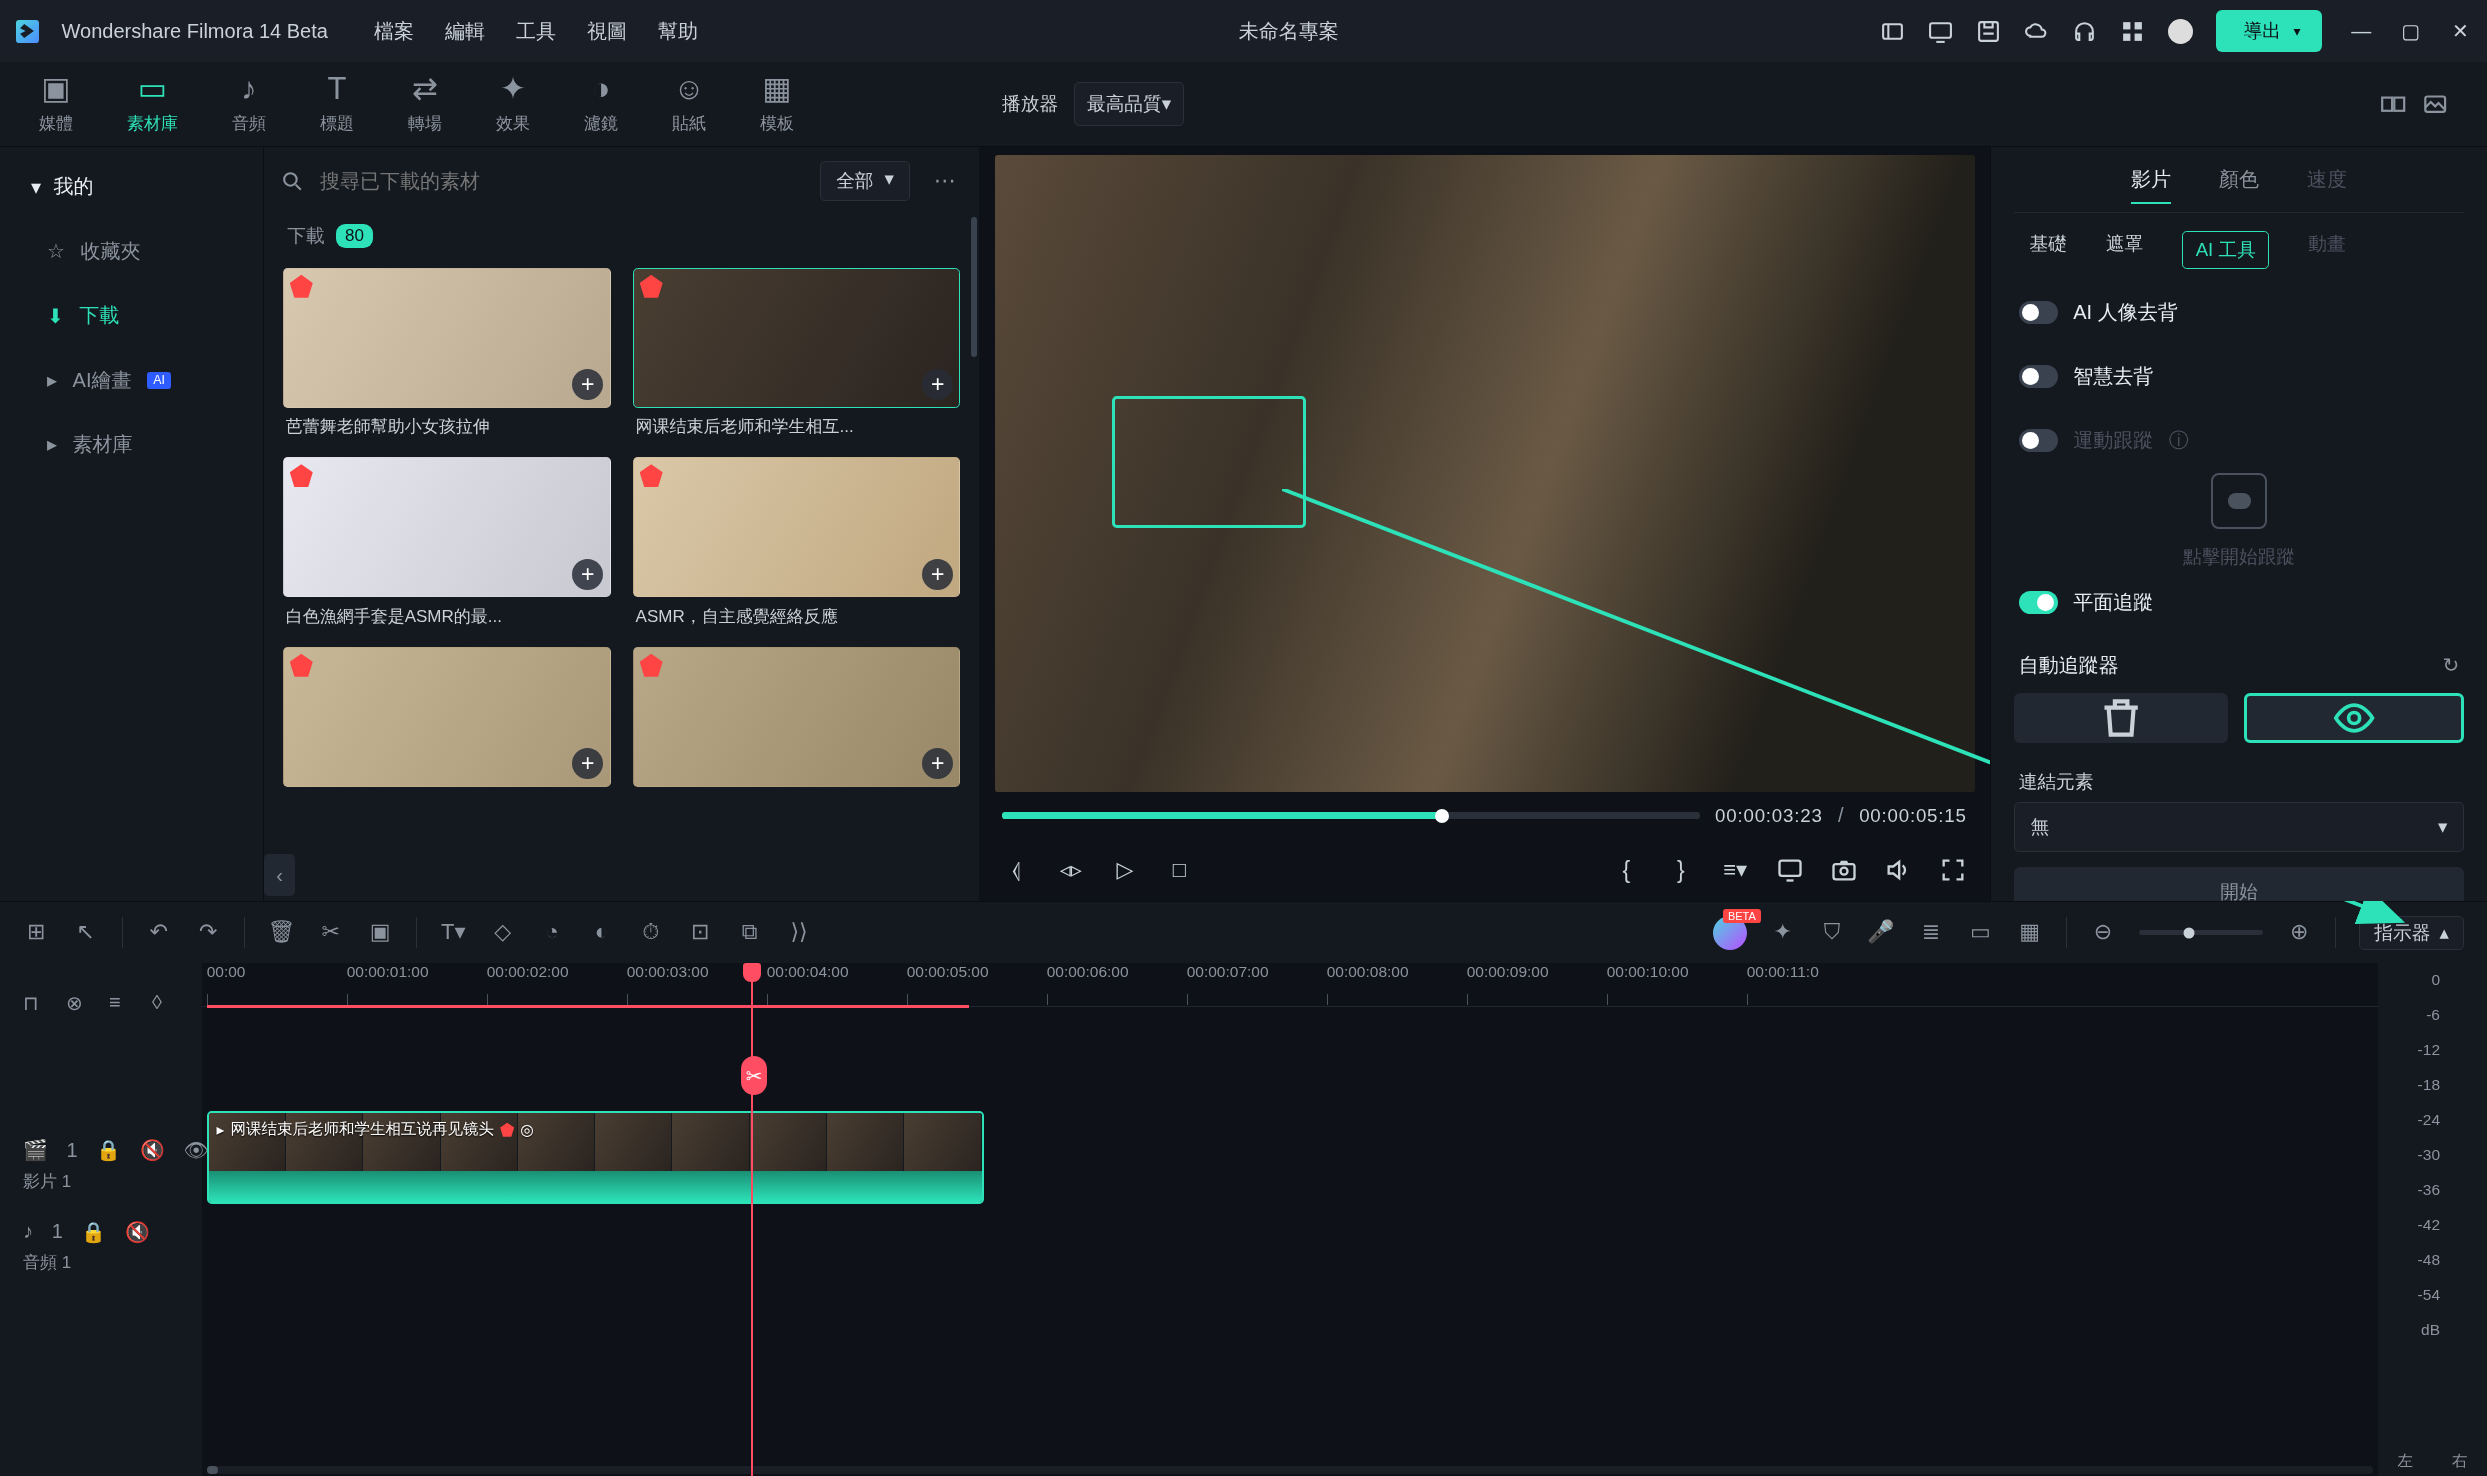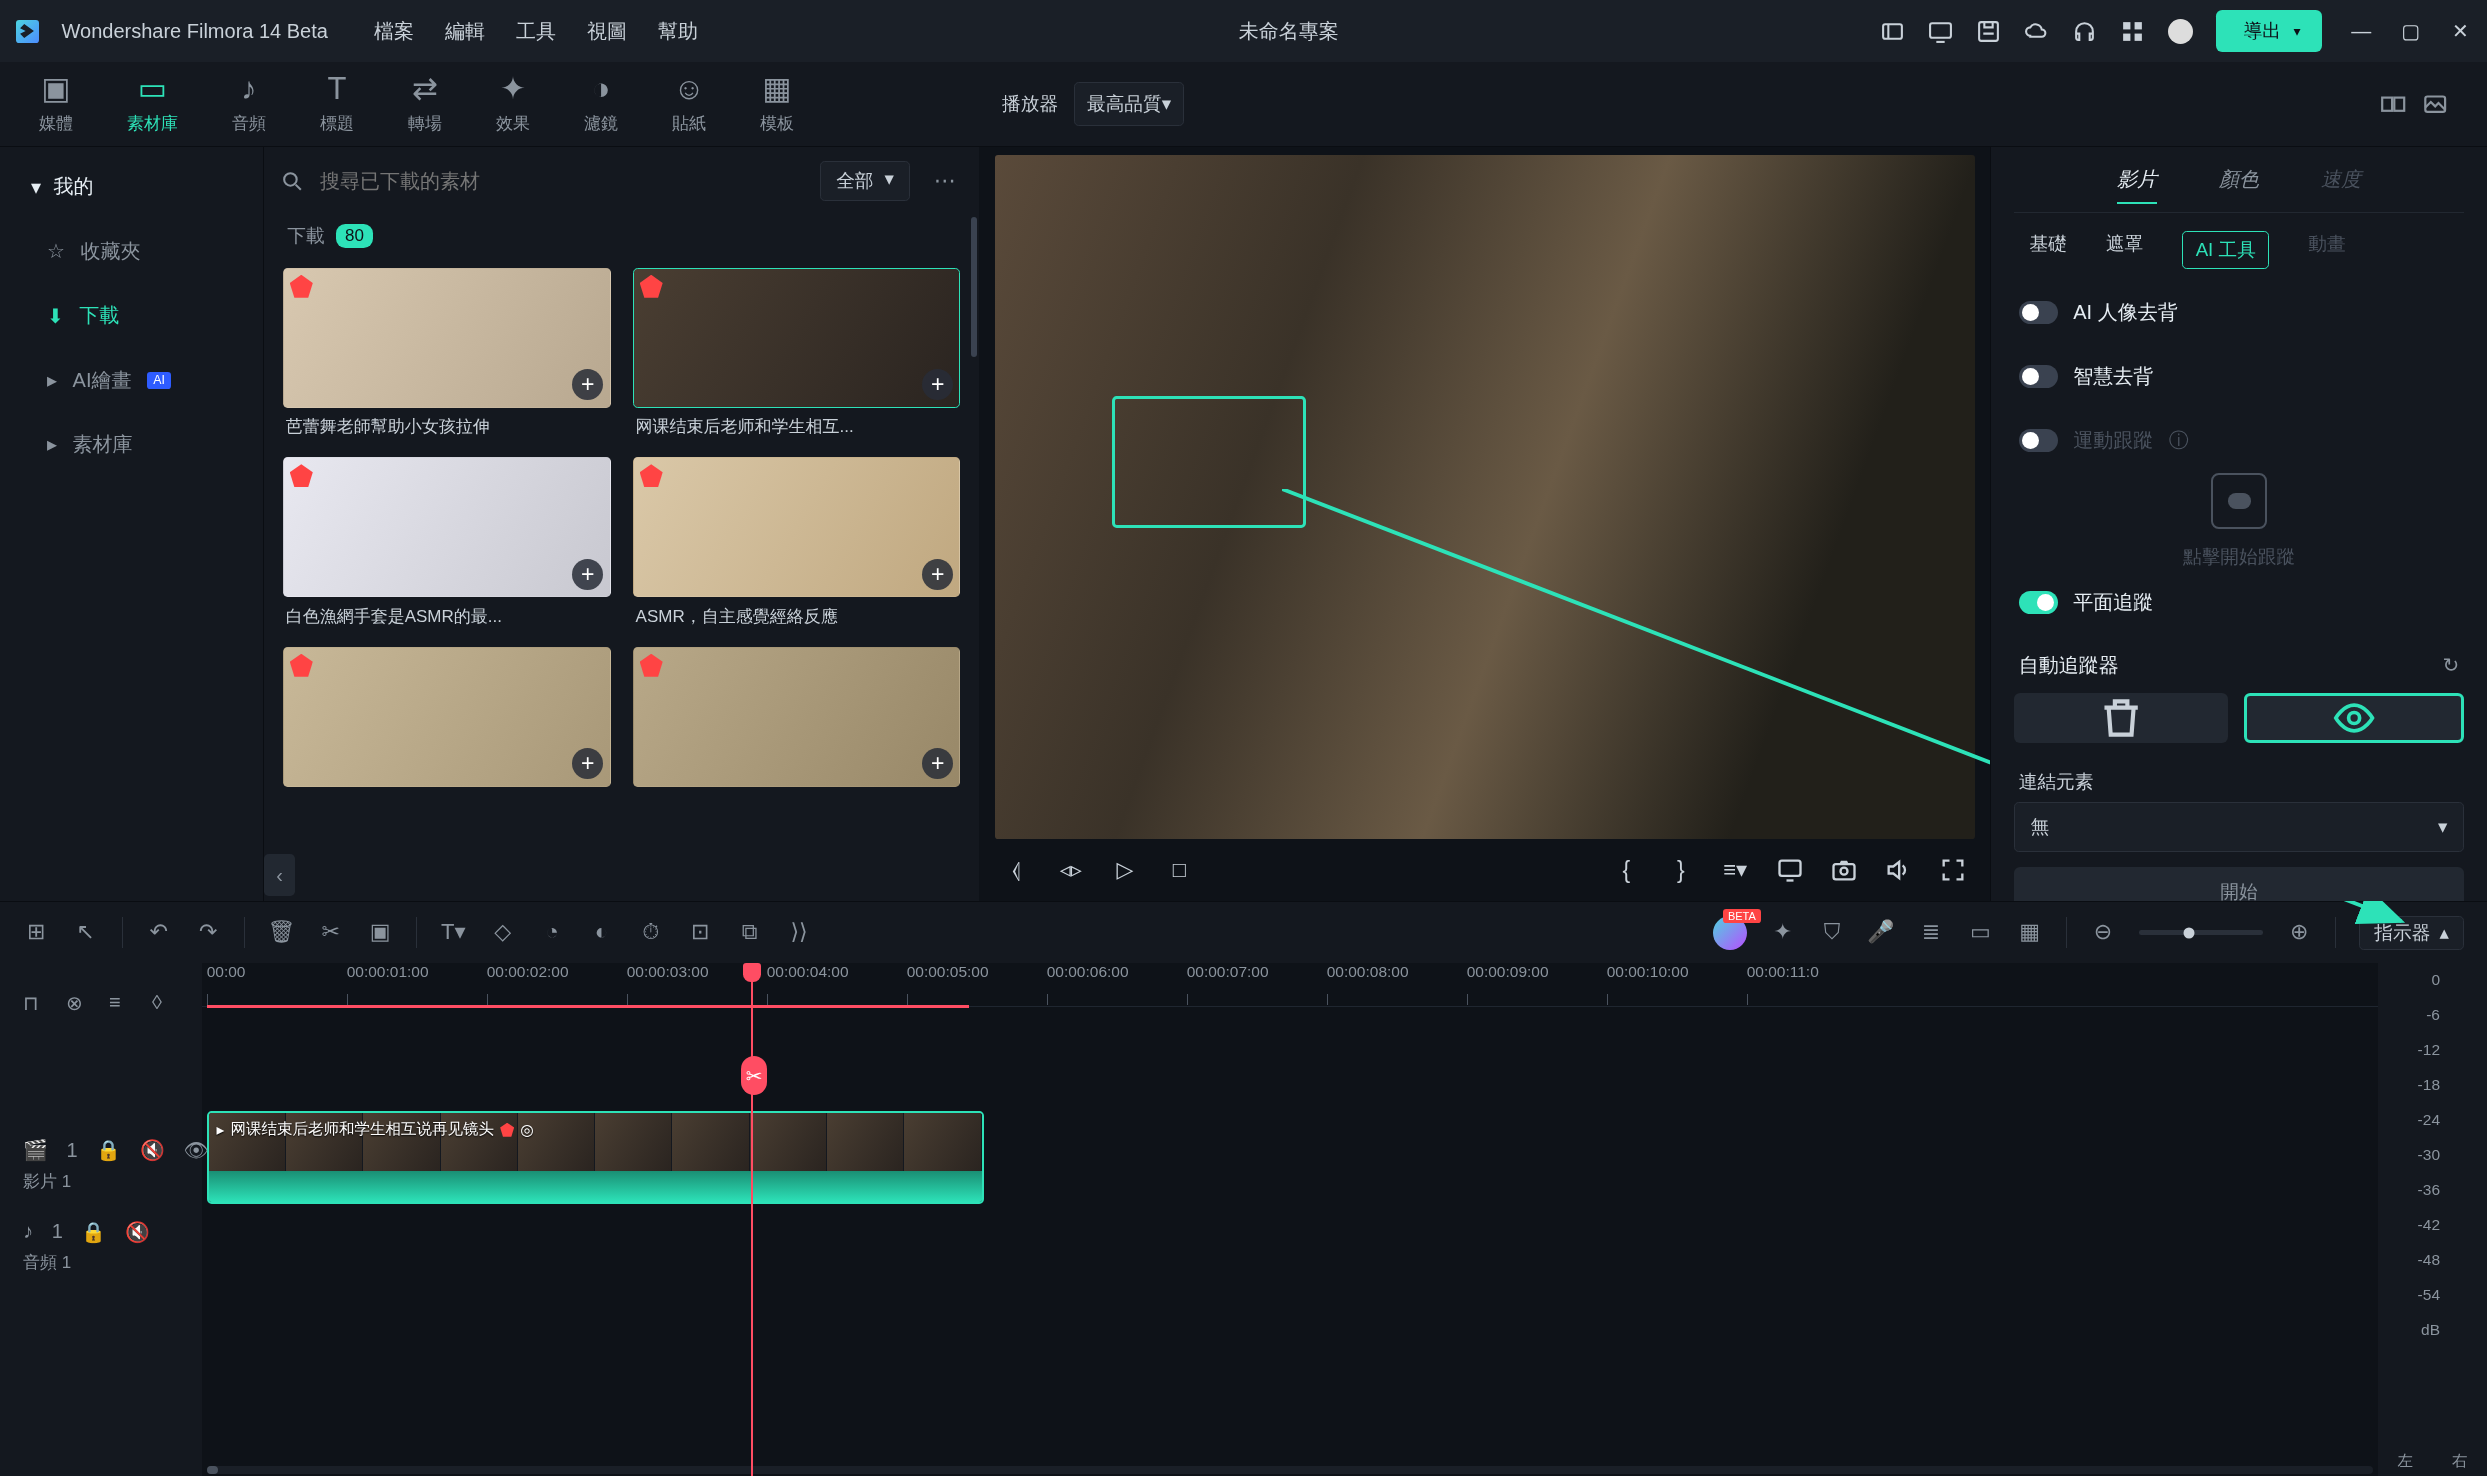--- a/index.html
+++ b/index.html
@@ -75,21 +75,21 @@
 .pv-knob { position:absolute; left:63%; top:50%; width:14px; height:14px; border-radius:50%; background:#fff; transform:translate(-50%,-50%); }
 .pv-time { color:#c9d1d9; font-size:18.7px; letter-spacing:0.8px; font-variant-numeric:tabular-nums; }
 .pv-sep { color:#8b949e; }
 .pv-controls { height:62px; display:flex; align-items:center; gap:26.4px; padding:0 7.8px; }
 .pc-ico { width:28px; height:28px; color:#c9d1d9; display:flex; align-items:center; justify-content:center; cursor:pointer; font-size:22px; }
 .pc-spacer { flex:1; }
 .brace { font-size:23px; color:#c9d1d9; }
 
 
 .inspector { width:497px; background:#14181f; border-left:0.8px solid #0a0d12; display:flex; flex-direction:column; padding:0 23px 15.5px; overflow:auto; }
-.ins-tabs1 { display:flex; gap:62px; justify-content:center; padding:18.7px 0 7.8px; border-bottom:0.8px solid #222831;font-style:italic; }
+.ins-tabs1 { display:flex; gap:48px; justify-content:center; padding:18.7px 0 7.8px; border-bottom:0.8px solid #222831; }
 .ins-tab { color:#8b949e; cursor:pointer; padding-bottom:9.3px; font-size:20px; }
 .ins-tab.active { color:#e6edf3; border-bottom:2.3px solid #2de2b8; }
 .ins-tab.disabled { color:#4a525e; }
 .ins-tabs2 { display:flex; gap:39px; padding:18.7px 15.5px 11px; }
 .ins-sub { color:#c9d1d9; cursor:pointer; font-size:18.7px; }
 .ins-sub.active { color:#2de2b8; border:0.8px solid #2de2b8; border-radius:4.7px; padding:4.7px 12.4px; }
 .ins-sub.disabled { color:#4a525e; }
 .ins-row { display:flex; align-items:center; gap:15.5px; padding:18.7px 4.7px; color:#e6edf3; font-size:20px; }
 .toggle { width:39px; height:23px; border-radius:11.7px; background:#3a4250; position:relative; cursor:pointer; }
 .toggle.on { background:#2de2b8; }
@@ -383,20 +383,29 @@
         <div class="pv-trackbox"></div>
       </div>
       <svg class="pv-arrow" viewBox="0 0 1640 620">
         <defs>
             <marker id="ah" markerWidth="14" markerHeight="14" refX="11" refY="5" orient="auto">
               <path d="M0 0L12 5L0 10z" fill="#2de2b8"></path>
             </marker>
           </defs>
         <line x1="0" y1="0" x2="1440" y2="556" stroke="#2de2b8" stroke-width="5" marker-end="url(#ah)"></line>
       </svg>
+      <div class="pv-slider">
+        <div class="pv-track">
+            <div class="pv-fill"></div>
+            <div class="pv-knob"></div>
+          </div>
+        <span class="pv-time">00:00:03:23</span>
+        <span class="pv-sep">/</span>
+        <span class="pv-time">00:00:05:15</span>
+      </div>
       <div class="pv-controls">
         <div class="pc-ico">⦉</div>
         <div class="pc-ico">◃▹</div>
         <div class="pc-ico">▷</div>
         <div class="pc-ico">□</div>
         <div class="pc-spacer"></div>
         <div class="pc-ico brace">{</div>
         <div class="pc-ico brace">}</div>
         <div class="pc-ico">≡▾</div>
         <div class="pc-ico">

